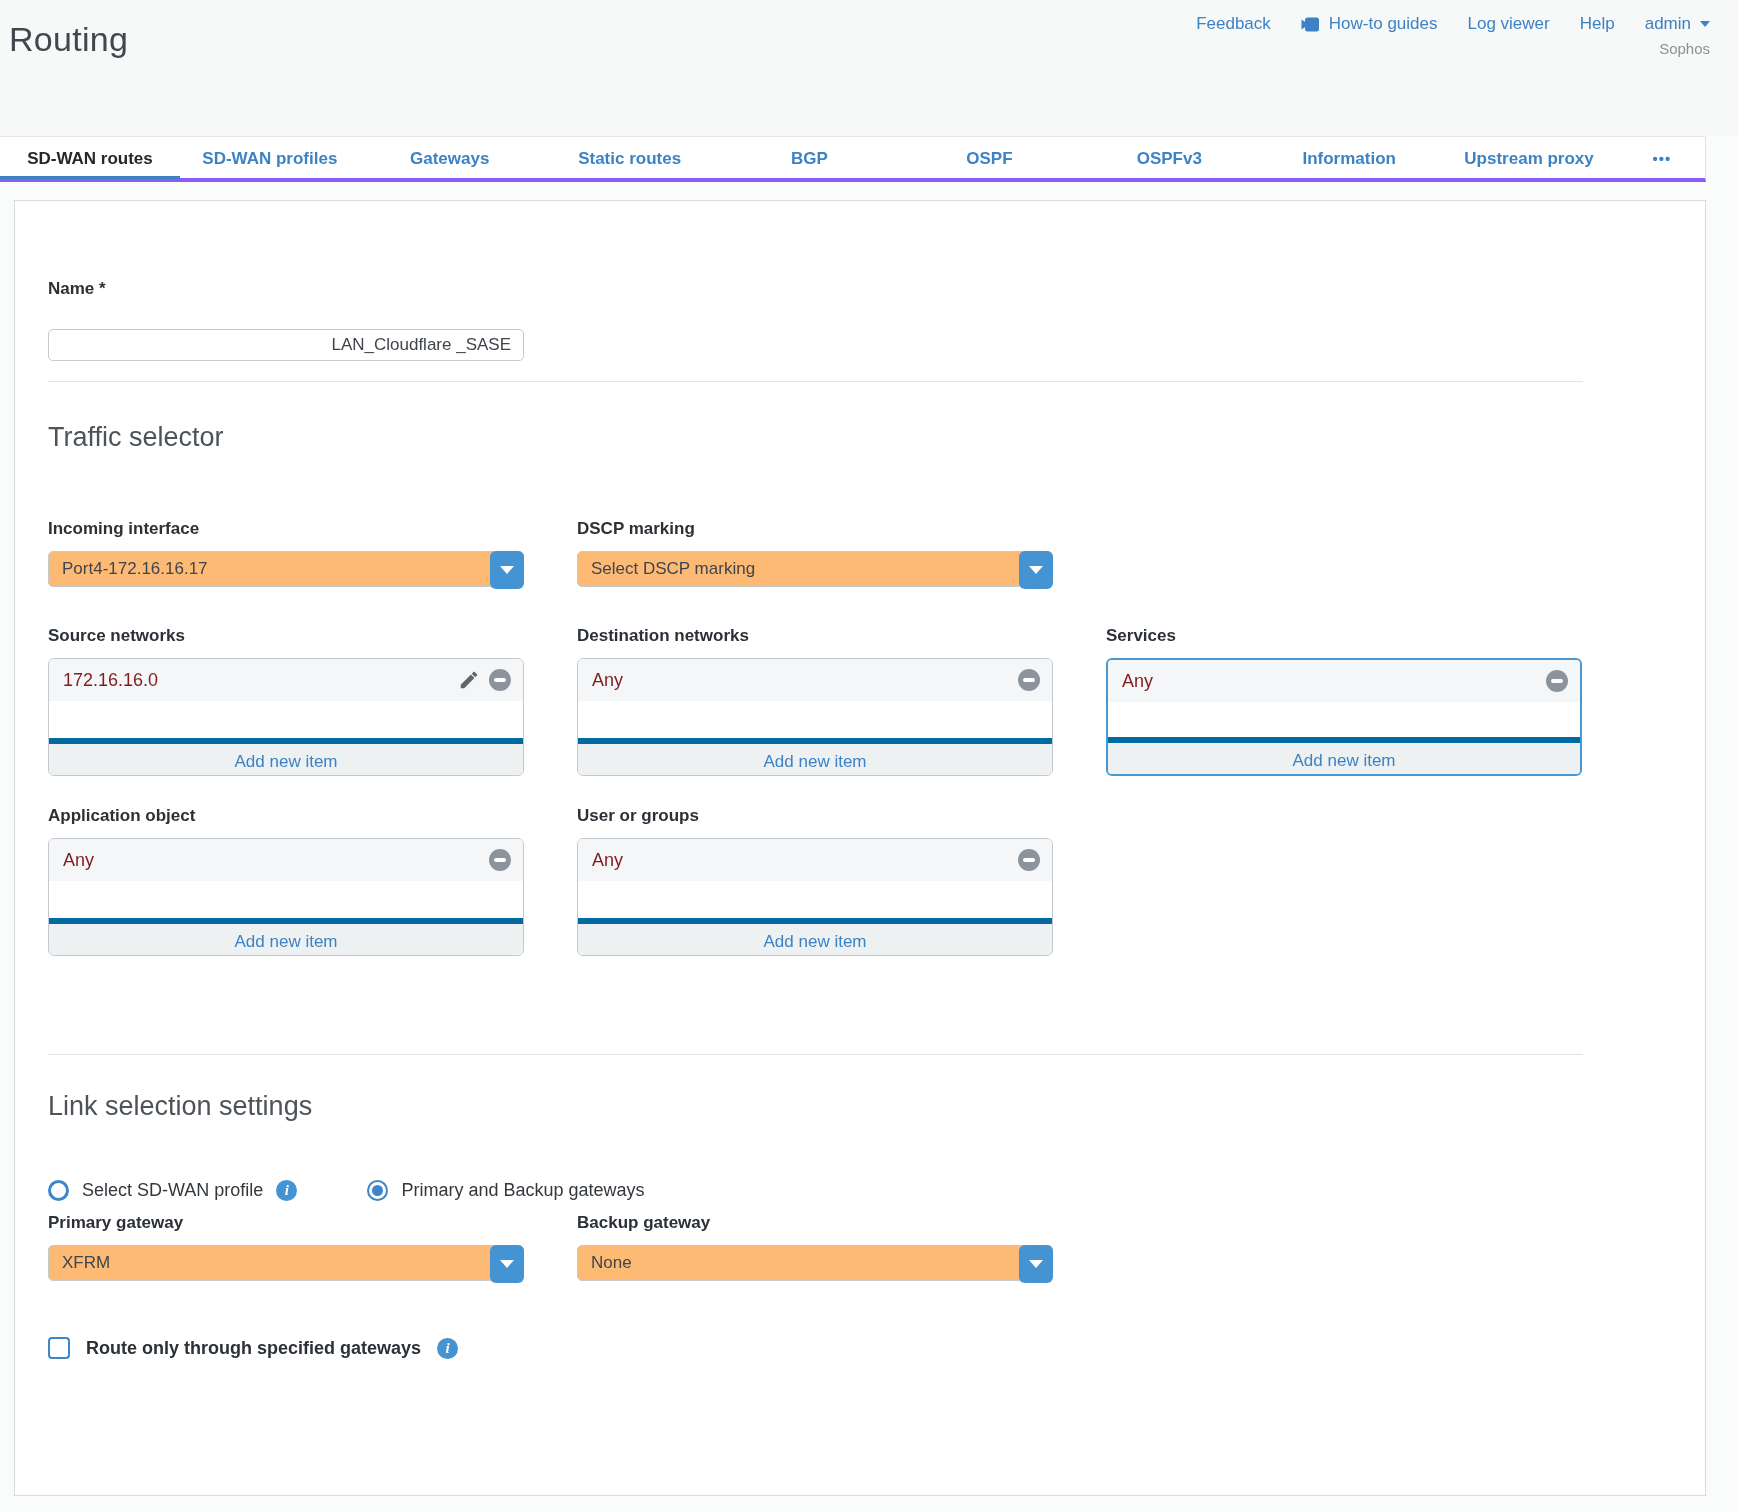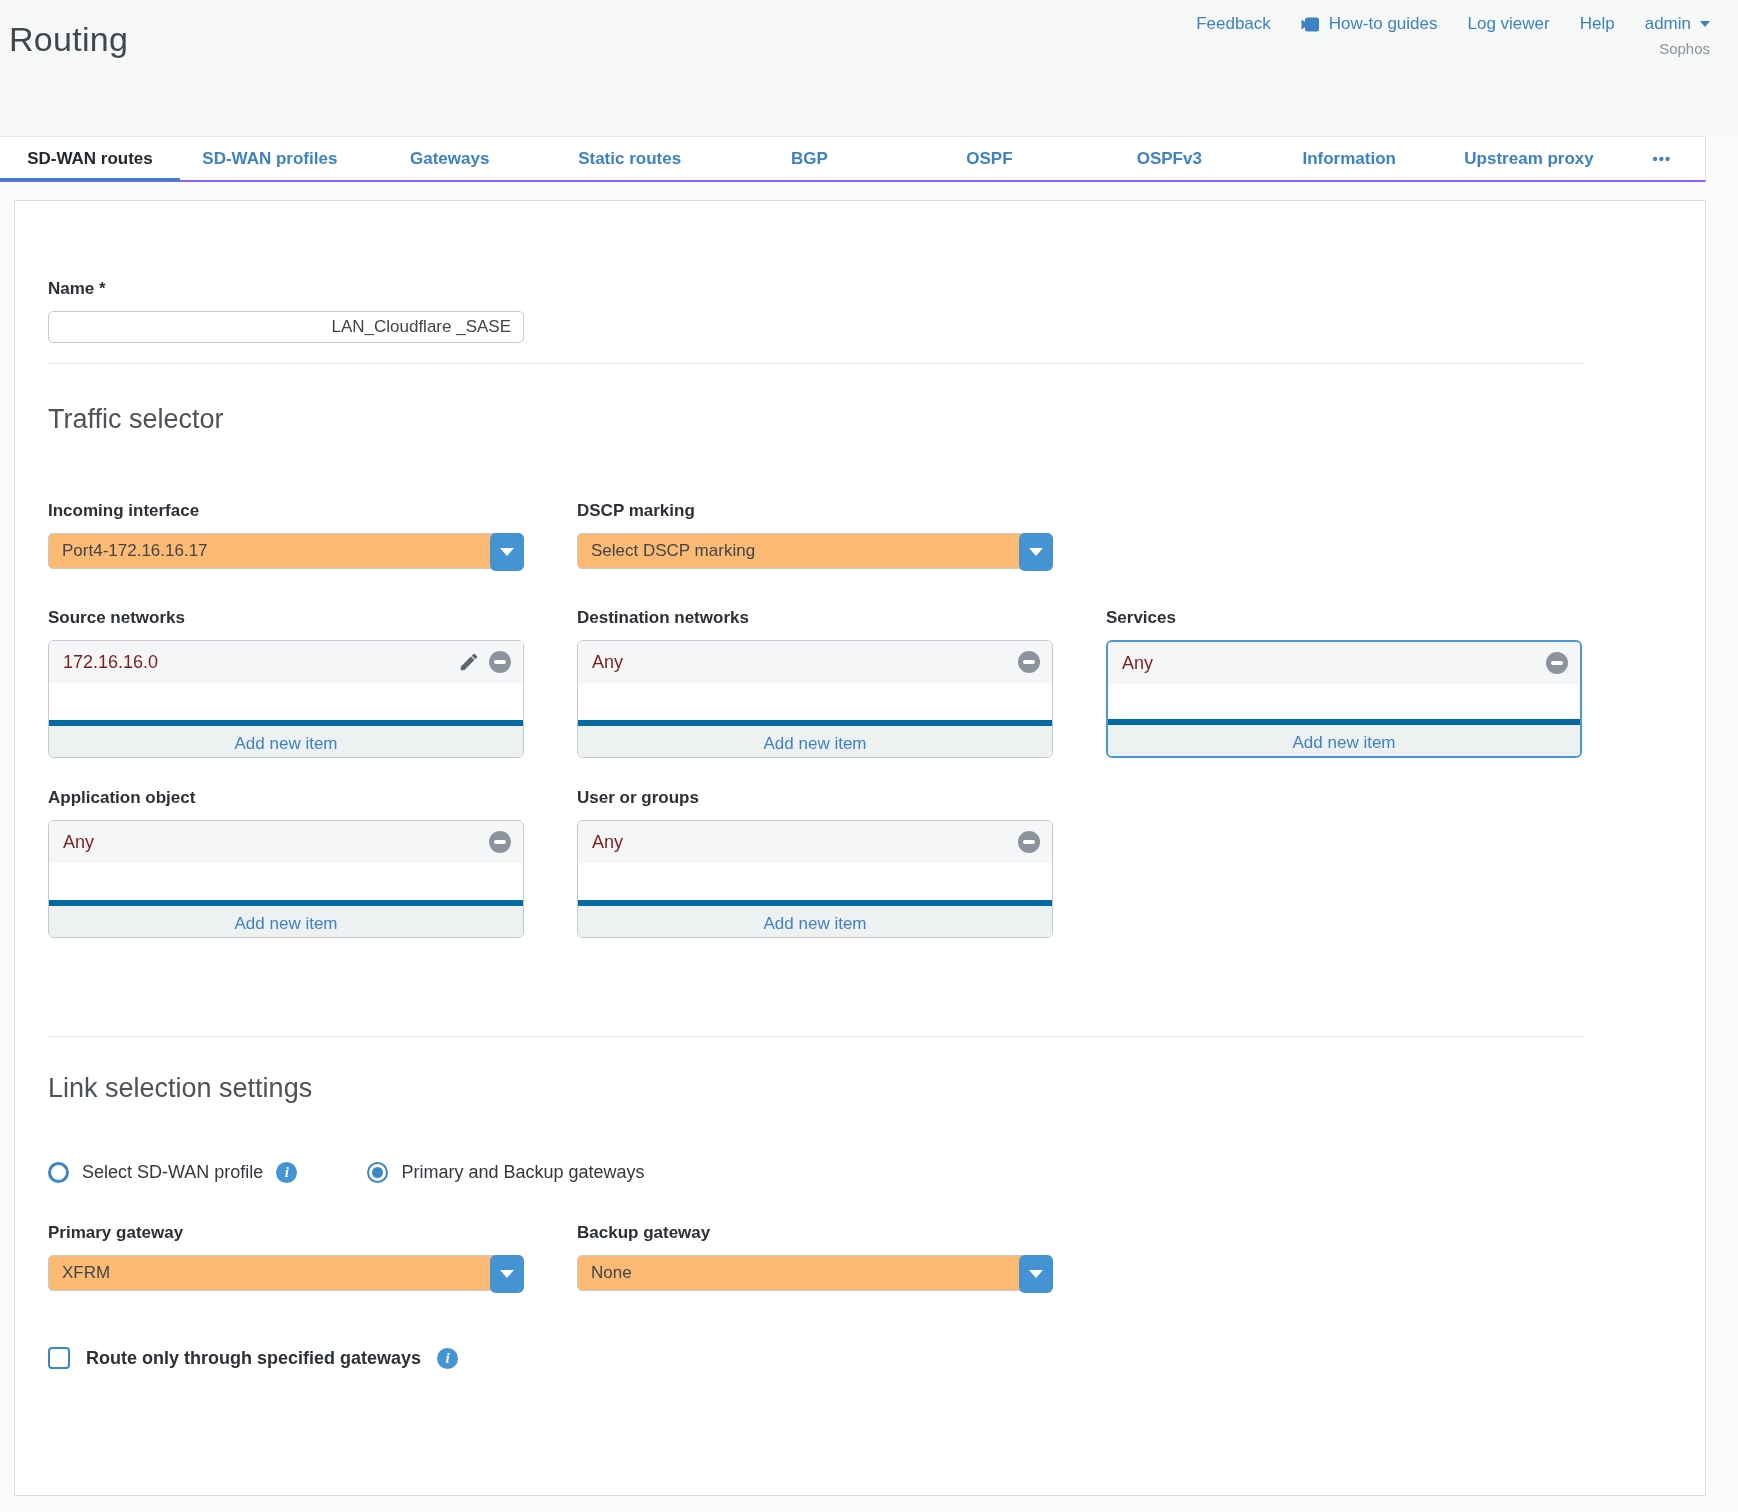--- a/index.html
+++ b/index.html
@@ -54,21 +54,21 @@
     font-size: 15px;
     margin-top: 6px;
   }
 
   
   .tabbar {
     width: 1706px;
     height: 46px;
     background: #ffffff;
     border-top: 1px solid #e4e6e8;
-    border-bottom: 2px solid #8b5cf6;
+    border-bottom: 4px solid #8b5cf6;
     border-right: 1px solid #dde0e2;
     display: flex;
   }
   .tab {
     width: 180px;
     text-align: center;
     line-height: 44px;
     font-size: 17px;
     font-weight: 700;
     color: #3d82c4;
@@ -98,21 +98,21 @@
   .grid {
     display: grid;
     grid-template-columns: 476px 476px 476px;
     column-gap: 53px;
   }
   .field-label {
     display: block;
     font-size: 17px;
     font-weight: 700;
     color: #2b3137;
-    margin-bottom: 12px;
+    margin-bottom: 30px;
   }
   input.text-input {
     width: 476px;
     height: 32px;
     border: 1px solid #c6cacd;
     border-radius: 5px;
     padding: 0 12px;
     font-size: 17px;
     font-family: inherit;
     color: #3f454b;
@@ -254,21 +254,21 @@
   .row-selects { margin-bottom: 39px; }
   .row-boxes1  { margin-bottom: 30px; }
   .row-labels .field-label { margin-bottom: 12px; }
   .divider2 { margin-top: 98px; }
 
   
   .radio-row {
     display: flex;
     align-items: center;
     gap: 70px;
-    margin-bottom: 40px;
+    margin-bottom: 12px;
   }
   .radio-item {
     display: inline-flex;
     align-items: center;
     gap: 13px;
     cursor: pointer;
     font-size: 18px;
     color: #33383d;
   }
   .radio {

